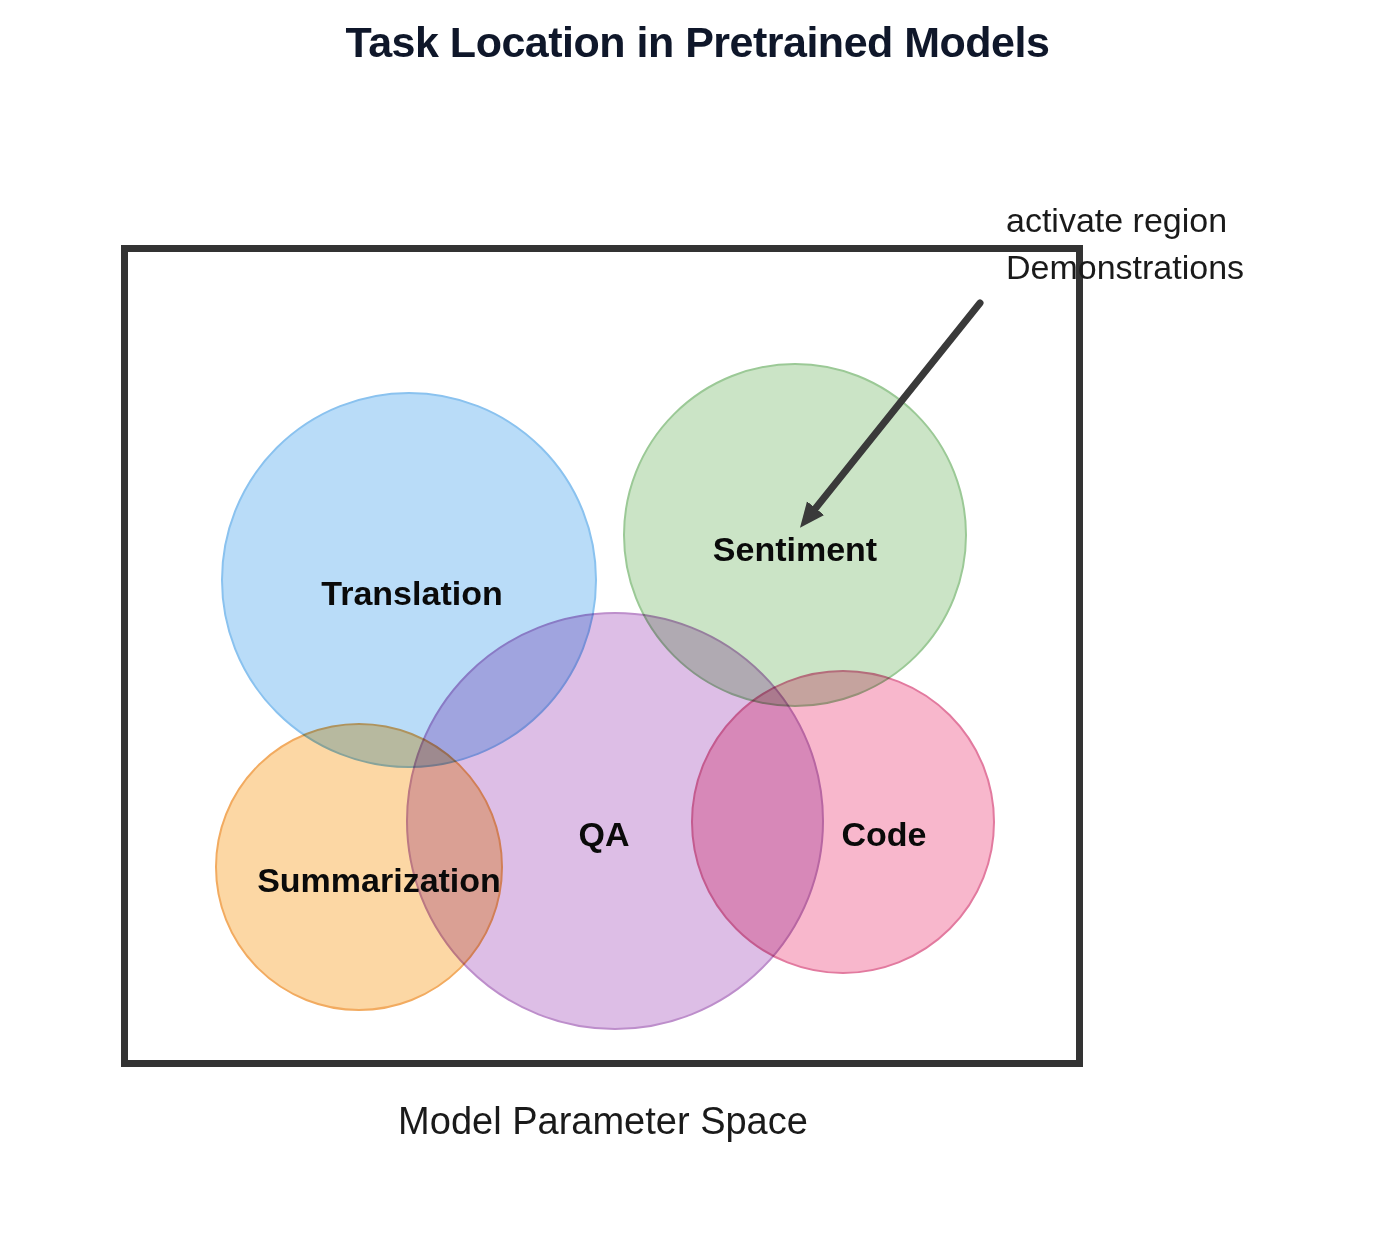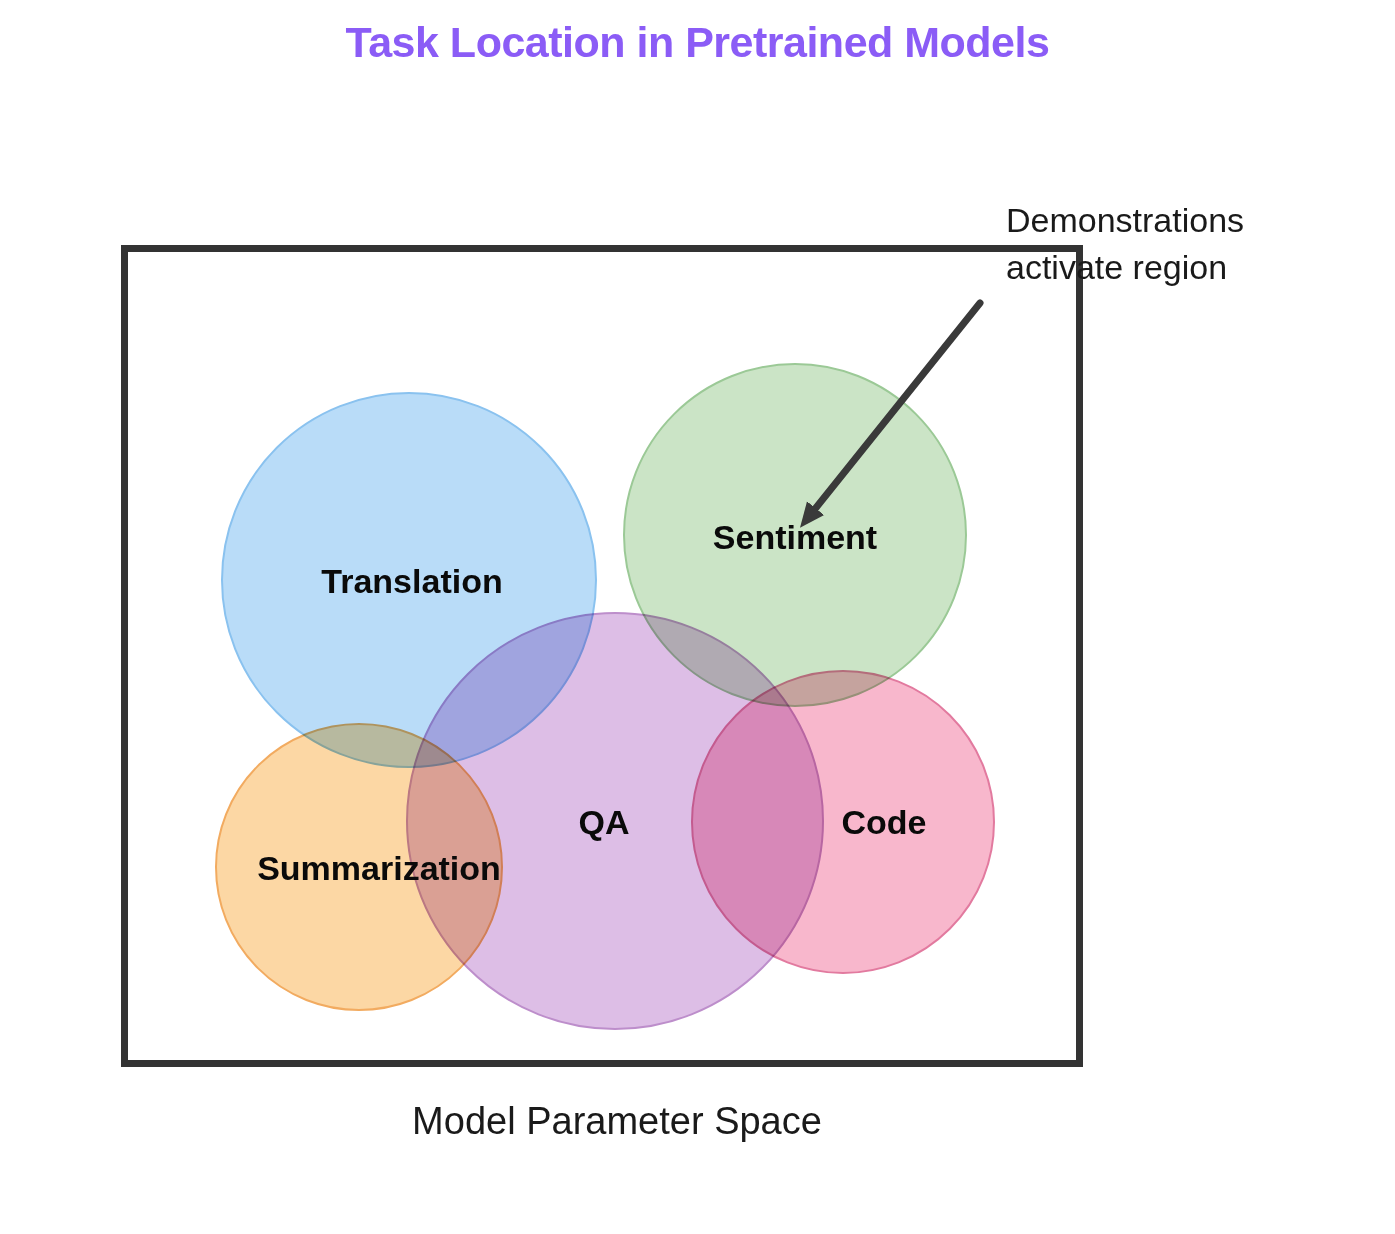--- a/index.html
+++ b/index.html
@@ -10,21 +10,21 @@
     font-family:"Liberation Sans","DejaVu Sans",sans-serif;
     overflow:hidden;
   }
   .title{
     position:absolute;
     left:0;top:18px;width:1395px;
     text-align:center;
     font-size:43px;
     font-weight:700;
     letter-spacing:-0.5px;
-    color:#8b5cf6;
+    color:#0f172a;
   }
   .param-box{
     position:absolute;
     left:121px;top:245px;
     width:962px;height:822px;
     box-sizing:border-box;
     border:7px solid #333333;
     background:transparent;
   }
   .circle{
@@ -40,20 +40,21 @@
   .circle.code       {left:691px;top:670px;width:304px;height:304px;}
   .circle.summarization{left:215px;top:723px;width:288px;height:288px;}
   .circle-label{
     position:absolute;
     transform:translate(-50%,-50%);
     font-size:34px;
     font-weight:700;
     color:#0a0a0a;
     white-space:nowrap;
     z-index:5;
+    margin-top:12px;
   }
   .label-translation{left:412px;top:581px;}
   .label-sentiment  {left:795px;top:537px;}
   .label-qa         {left:604px;top:822px;}
   .label-code       {left:884px;top:822px;}
   .label-summarization{left:379px;top:868px;}
   .annotation{
     position:absolute;
     left:1006px;top:197px;
     font-size:34px;
@@ -62,21 +63,20 @@
     z-index:6;
     white-space:nowrap;
   }
   .box-label{
     position:absolute;
     left:603px;top:1100px;
     transform:translateX(-50%);
     font-size:38px;
     color:#1a1a1a;
     white-space:nowrap;
-    margin-left:14px;
   }
   .arrow-layer{
     position:absolute;
     left:0;top:0;width:1395px;height:1234px;
     z-index:7;
     pointer-events:none;
   }
 </style>
 </head>
 <body>
@@ -93,22 +93,22 @@
   <div class="circle code" style="background: rgb(248, 183, 204); border-color: rgb(226, 122, 159);"></div>
   <div class="circle summarization" style="background: rgb(252, 215, 164); border-color: rgb(242, 171, 96);"></div>
 
   <div class="circle-label label-translation">Translation</div>
   <div class="circle-label label-sentiment">Sentiment</div>
   <div class="circle-label label-qa">QA</div>
   <div class="circle-label label-code">Code</div>
   <div class="circle-label label-summarization">Summarization</div>
 
   <div class="annotation">
+    <div>activate region</div>
     <div>Demonstrations</div>
-    <div>activate region</div>
   </div>
 
   <svg class="arrow-layer" viewBox="0 0 1395 1234">
     <defs>
       <marker id="arrowhead" markerUnits="userSpaceOnUse" markerWidth="26" markerHeight="26" refX="1" refY="13" orient="auto">
         <path d="M0,2 L25,13 L0,24 Z" fill="#3a3a3a"></path>
       </marker>
     </defs>
     <line x1="980" y1="303" x2="815" y2="509" stroke="#3a3a3a" stroke-width="7" stroke-linecap="round" marker-end="url(#arrowhead)"></line>
   </svg>

